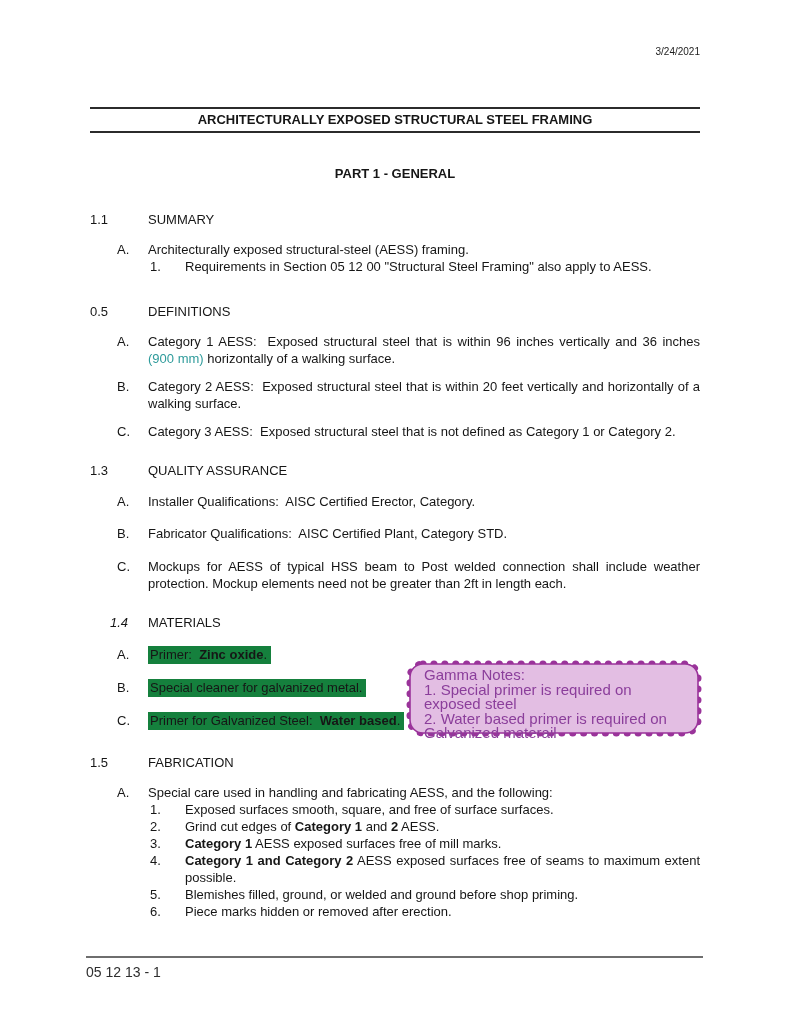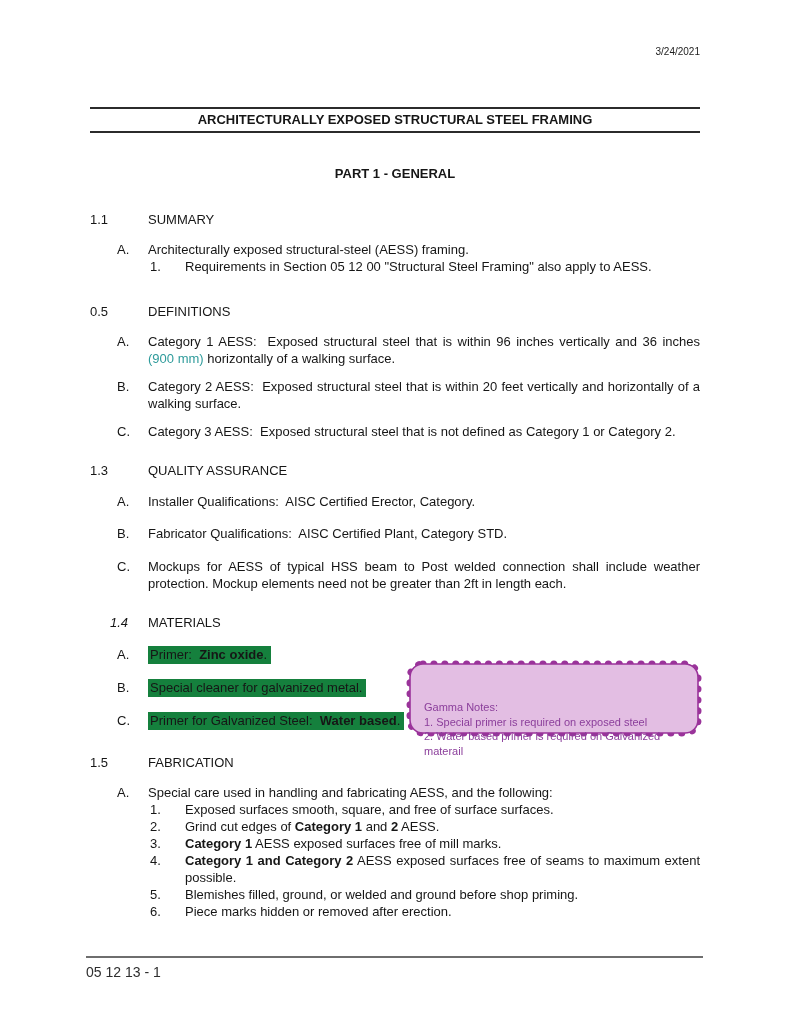--- a/index.html
+++ b/index.html
@@ -47,21 +47,21 @@
   .sec-15 { margin-top:25px; }
   .mt11 { margin-top:11px; } .mt13 { margin-top:13px; }
   .mt14 { margin-top:14px; } .mt15 { margin-top:15px; }
   .mt16 { margin-top:16px; }
 
   
   .gamma-note { position:absolute; left:405px; top:659px; width:298px; height:79px; }
   .gamma-note svg { position:absolute; inset:0; }
   .note-text {
     position:absolute; left:19px; top:9px; right:12px;
-    font-size:11px; line-height:14.5px; color:#8B3E9B;margin-top:32px;
+    font-size:15px; line-height:14.5px; color:#8B3E9B;
   }
 
   .footer {
     position:absolute; left:86px; right:88px; top:956px;
     border-top:2px solid #6e6e6e; padding-top:6px;
     display:flex; justify-content:space-between;
     font-size:14px; line-height:16px; color:#2e2e2e;
   }
   .footer-left { padding-left:6px; }
 </style>

